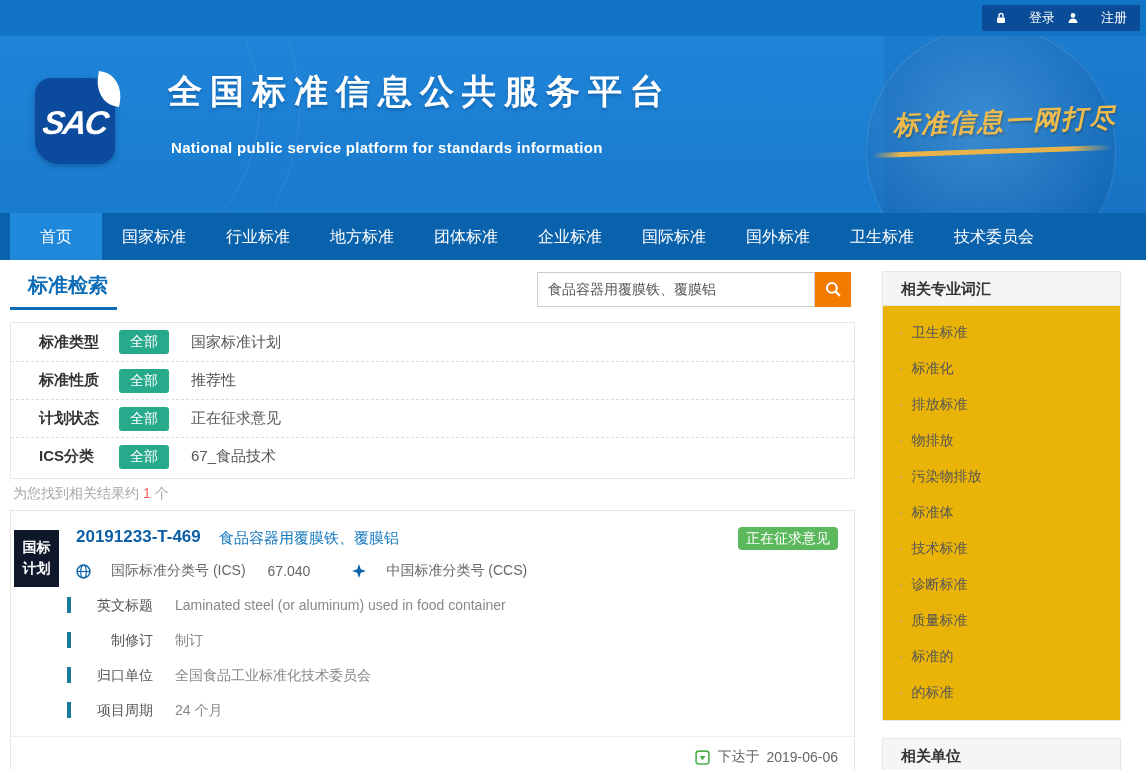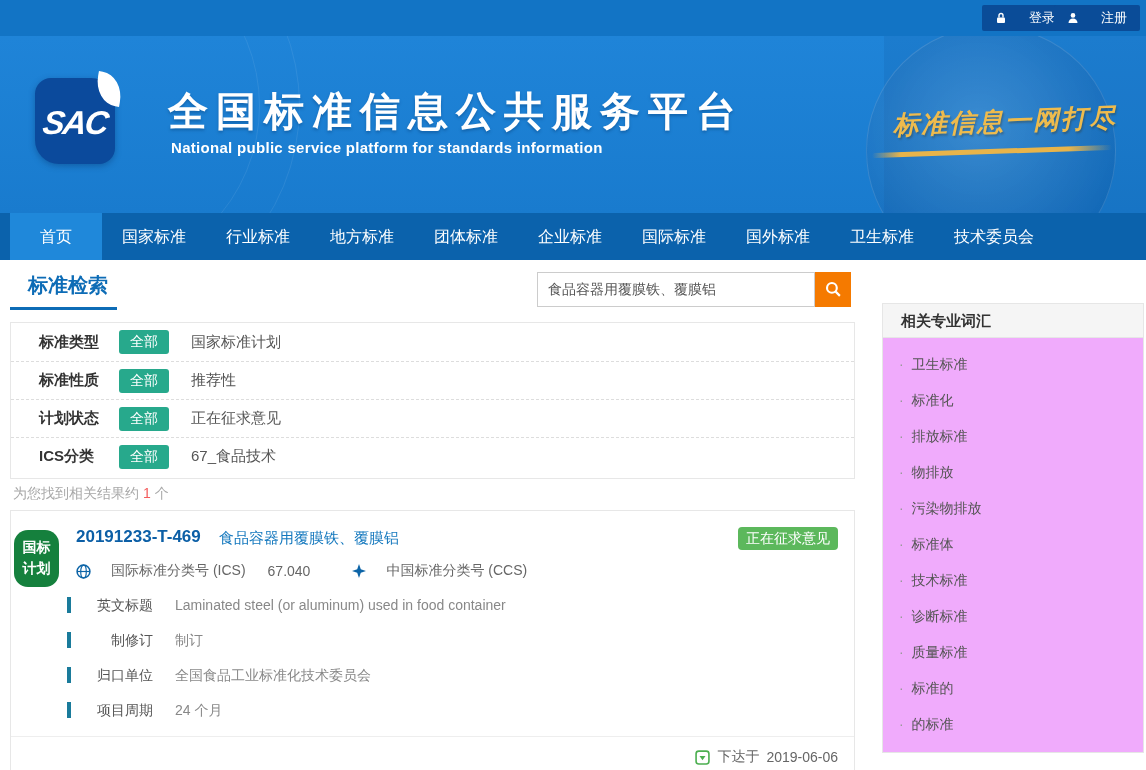--- a/index.html
+++ b/index.html
@@ -24,21 +24,21 @@
   .arc { position:absolute; border:1px solid rgba(255,255,255,0.08); border-radius:50%; }
   .arc1 { left:-120px; top:-140px; width:420px; height:420px; }
   .arc2 { left:-80px; top:-100px; width:340px; height:340px; }
   .logo { position:absolute; left:35px; top:42px; width:80px; height:86px; background:#0b4a9c;
     border-radius:16px 24px 16px 24px; box-shadow:0 2px 6px rgba(0,40,90,.35); cursor:pointer; }
   .logo .leaf { position:absolute; right:-7px; top:-5px; width:26px; height:32px; background:#fff;
     border-radius:0 85% 0 85%; transform:rotate(10deg); }
   .logo .logo-text { position:absolute; left:0; right:0; top:26px; text-align:center;
     color:#fff; font-size:33px; font-weight:bold; font-style:italic; letter-spacing:-2px;
     transform:skewX(-8deg); }
-  .site-title { position:absolute; left:168px; top:48px; font-size:40px; color:#fff;
+  .site-title { position:absolute; left:168px; top:33px; font-size:34px; color:#fff;
     font-weight:bold; letter-spacing:8px; text-shadow:0 2px 3px rgba(0,50,100,.35); }
   .site-subtitle { position:absolute; left:171px; top:103px; font-size:15px; font-weight:bold;
     letter-spacing:0.3px; color:#fff; }
   .slogan-text { position:absolute; left:893px; top:68px; font-size:26px; color:#eebb4d;
     font-weight:bold; font-style:italic; letter-spacing:2px; transform:rotate(-2deg);
     text-shadow:1px 2px 2px rgba(60,40,0,.3); font-family:"DejaVu Serif",serif; white-space:nowrap; }
   .slogan-underline { position:absolute; left:872px; top:113px; width:240px; height:5px;
     transform:rotate(-2deg); border-radius:3px;
     background:linear-gradient(90deg, rgba(232,180,74,0), #e8b44a 12%, #e8b44a 82%, rgba(232,180,74,0)); }
   
@@ -60,42 +60,42 @@
   .filter-row + .filter-row { border-top:1px dashed #ddd; }
   .filter-label { width:80px; font-size:15px; font-weight:bold; color:#333; }
   .filter-badge { background:#27a98c; color:#fff; font-size:14px; padding:3px 11px;
     border-radius:3px; cursor:pointer; }
   .filter-value { margin-left:22px; font-size:15px; color:#555; cursor:pointer; }
   .result-summary { position:absolute; left:13px; top:485px; font-size:14px; color:#a8a8a8; }
   .result-summary .count { color:#f45c5c; margin:0 4px; }
   
   .result-card { position:absolute; left:10px; top:510px; width:845px; height:266px;
     border:1px solid #e7e7e7; background:#fff; }
-  .card-badge { position:absolute; left:3px; top:19px; width:45px; height:57px; background:#15803d;
+  .card-badge { position:absolute; left:3px; top:19px; width:45px; height:57px; background:#0f172a;
     color:#fff; font-size:14px; font-weight:bold; text-align:center; line-height:21px;
-    padding-top:7px; border-radius:14px; }
+    padding-top:7px; border-radius:0; }
   .card-code { position:absolute; left:65px; top:16px; font-size:17px; font-weight:bold;
     color:#0c5fa6; cursor:pointer; }
   .card-title { position:absolute; left:208px; top:18px; font-size:15px; color:#1478be; cursor:pointer; }
   .card-status { position:absolute; left:727px; top:16px; width:100px; height:23px; background:#5cb85c;
     border-radius:4px; color:#fff; font-size:14px; text-align:center; line-height:23px; }
   .card-ics-row { position:absolute; left:65px; top:51px; display:flex; align-items:center;
     font-size:14px; color:#666;gap:12px; }
   .card-ics-row .ics-val { margin:0 30px 0 10px; color:#666; }
   .card-ics-row .icon-gap { margin-right:8px; display:flex; align-items:center; }
   .card-fields { position:absolute; left:56px; top:86px; }
   .field-row { display:flex; height:35px; }
   .field-bar { width:4px; height:16px; background:#1a7b9b; }
   .field-label { width:82px; text-align:right; font-size:14px; color:#555; }
   .field-value { margin-left:22px; font-size:14px; color:#888; }
   .card-footer { position:absolute; left:0; right:0; top:225px; height:41px; border-top:1px solid #eee;
     display:flex; justify-content:flex-end; align-items:center; padding-right:16px; gap:7px;
     font-size:14px; color:#666; }
   
-  .side-box { position:absolute; left:882px; width:262px; border:1px solid #e6e6e6; background:#f0abfc;margin-top:32px; }
+  .side-box { position:absolute; left:882px; width:239px; border:1px solid #e6e6e6; background:#eab308; }
   .side-box.vocab { top:271px; height:450px; }
   .side-box.units { top:738px; height:80px; }
   .side-header { height:34px; line-height:34px; background:#f5f5f5; border-bottom:1px solid #e6e6e6;
     font-size:15px; font-weight:bold; color:#333; padding-left:18px; }
   .vocab-list { list-style:none; padding:8px 0; }
   .vocab-list li { height:36px; line-height:36px; padding-left:16px; font-size:14px;
     color:#555; cursor:pointer; }
   .vocab-list li::before { content:"· "; color:#999; margin-right:4px; }
 </style>
 </head>

